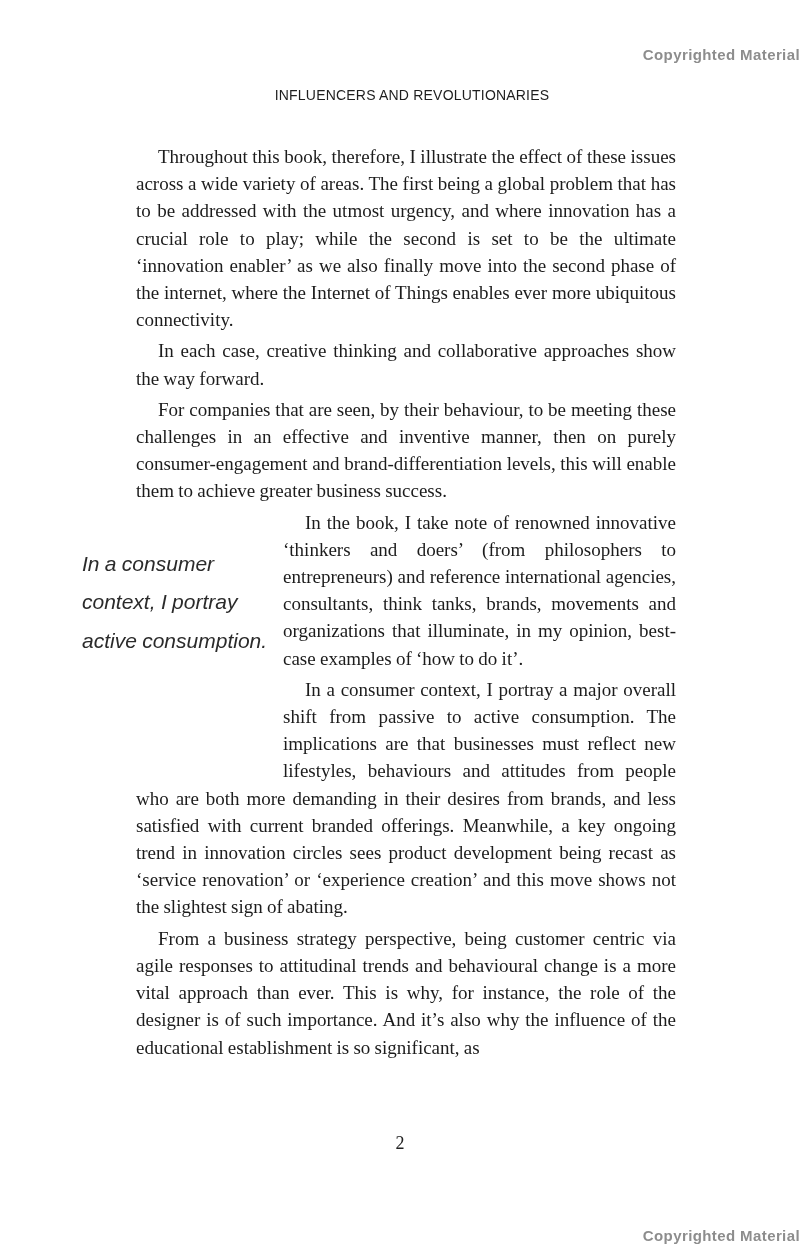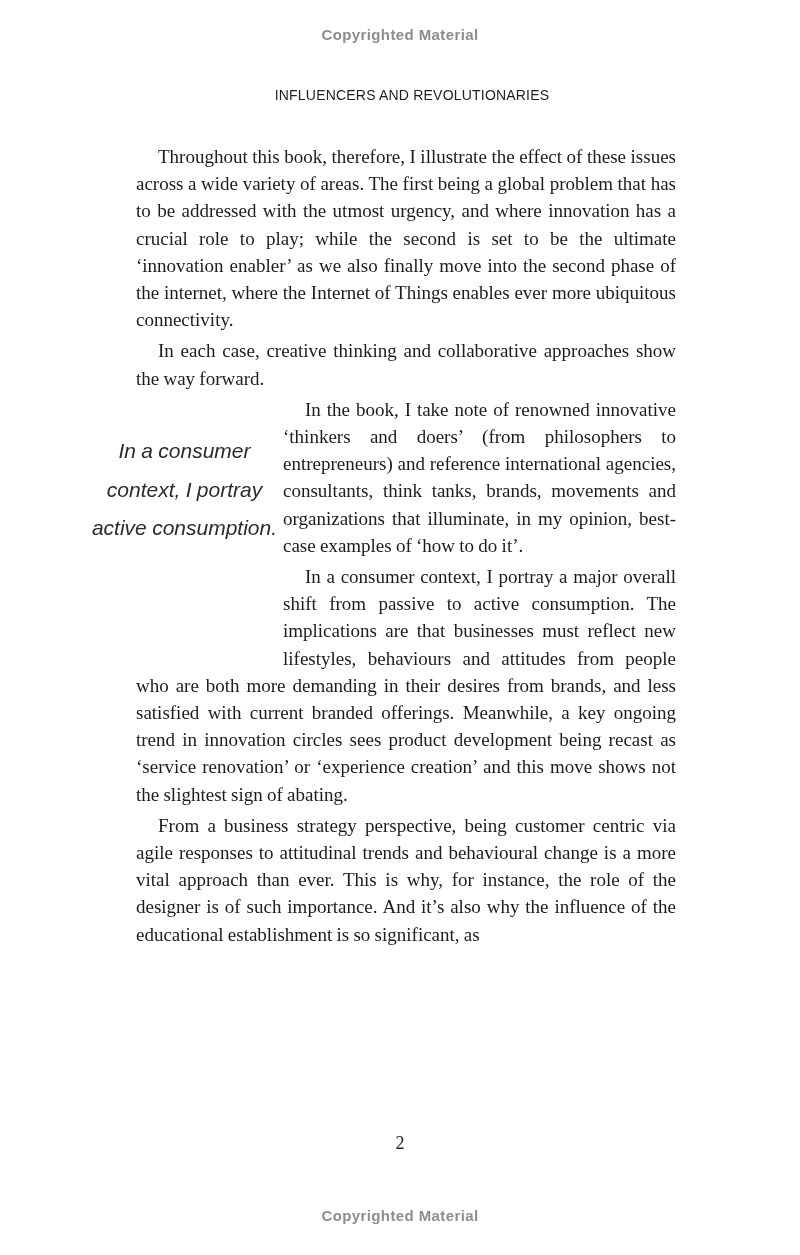--- a/index.html
+++ b/index.html
@@ -12,26 +12,27 @@
     width: 800px;
     height: 1255px;
     background: #ffffff;
     overflow: hidden;
     font-family: "Liberation Serif", serif;
   }
   .copyright {
     position: absolute;
     left: 0;
     width: 100%;
-    text-align: center;
+    text-align: right;
     font-family: "Liberation Sans", sans-serif;
     font-weight: bold;
     font-size: 15px;
     letter-spacing: 0.4px;
     color: #8d8d8d;
+    margin-top: 20px;
   }
   .copyright.top { top: 26px; }
   .copyright.bottom { top: 1207px; }
   .running-header {
     position: absolute;
     top: 87px;
     left: 12px;
     width: 100%;
     text-align: center;
     font-family: "Liberation Sans", sans-serif;
@@ -64,21 +65,21 @@
   }
   .pq-inner {
     margin-left: -50px;
     width: 205px;
     padding-top: 36px;
     font-family: "Liberation Sans", sans-serif;
     font-style: italic;
     font-size: 21px;
     line-height: 38.8px;
     color: #2b2b2b;
-    text-align: center;
+    text-align: left;
     text-indent: 0;
   }
   .pq-line { display: block; }
   .page-number {
     position: absolute;
     top: 1133px;
     left: 0;
     width: 100%;
     text-align: center;
     font-size: 18px;
@@ -90,20 +91,21 @@
 
 <div class="page">
 
   <div class="copyright top">Copyrighted Material</div>
 
   <div class="running-header">INFLUENCERS AND REVOLUTIONARIES</div>
 
   <div class="body-text">
     <p>Throughout this book, therefore, I illustrate the effect of these issues across a wide variety of areas. The first being a global problem that has to be addressed with the utmost urgency, and where innovation has a crucial role to play; while the second is set to be the ultimate ‘innovation enabler’ as we also finally move into the second phase of the internet, where the Internet of Things enables ever more ubiquitous connectivity.</p>
     <p>In each case, creative thinking and collaborative approaches show the way forward.</p>
+    <p>For companies that are seen, by their behaviour, to be meeting these challenges in an effective and inventive manner, then on purely consumer-engagement and brand-differentiation levels, this will enable them to achieve greater business success.</p>
 
     <div class="pq-float">
       <div class="pq-inner">
         <span class="pq-line">In a consumer</span>
         <span class="pq-line">context, I portray</span>
         <span class="pq-line">active consumption.</span>
       </div>
     </div>
 
     <p>In the book, I take note of renowned innovative ‘thinkers and doers’ (from philosophers to entrepreneurs) and reference international agencies, consultants, think tanks, brands, movements and organizations that illuminate, in my opinion, best-case examples of ‘how to do it’.</p>

